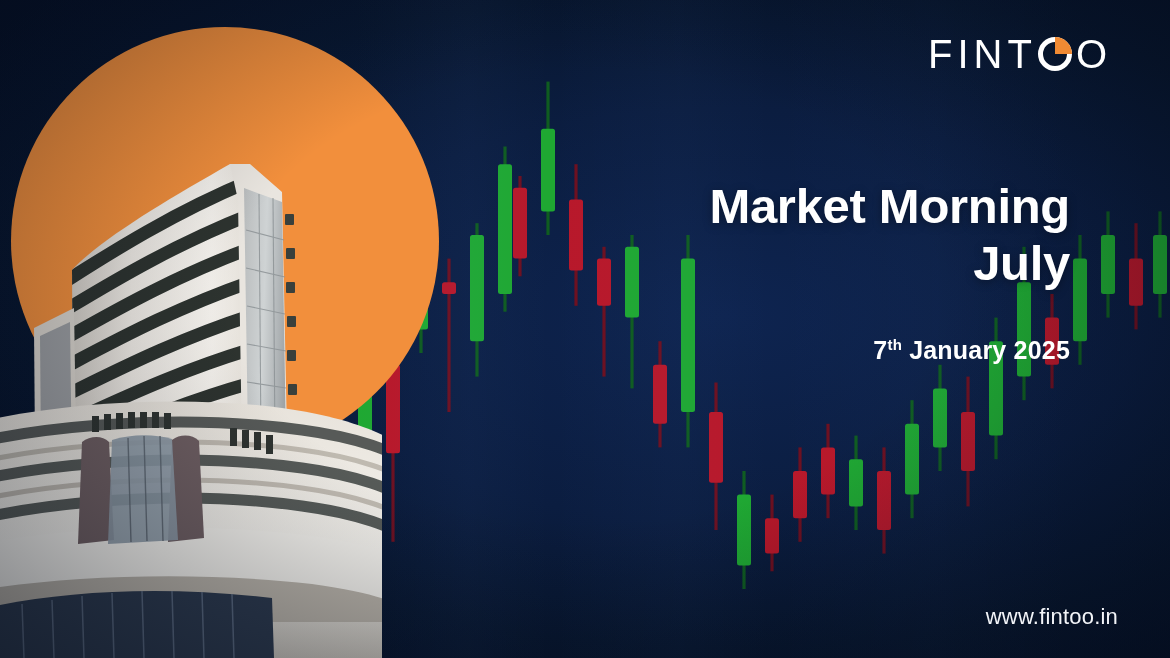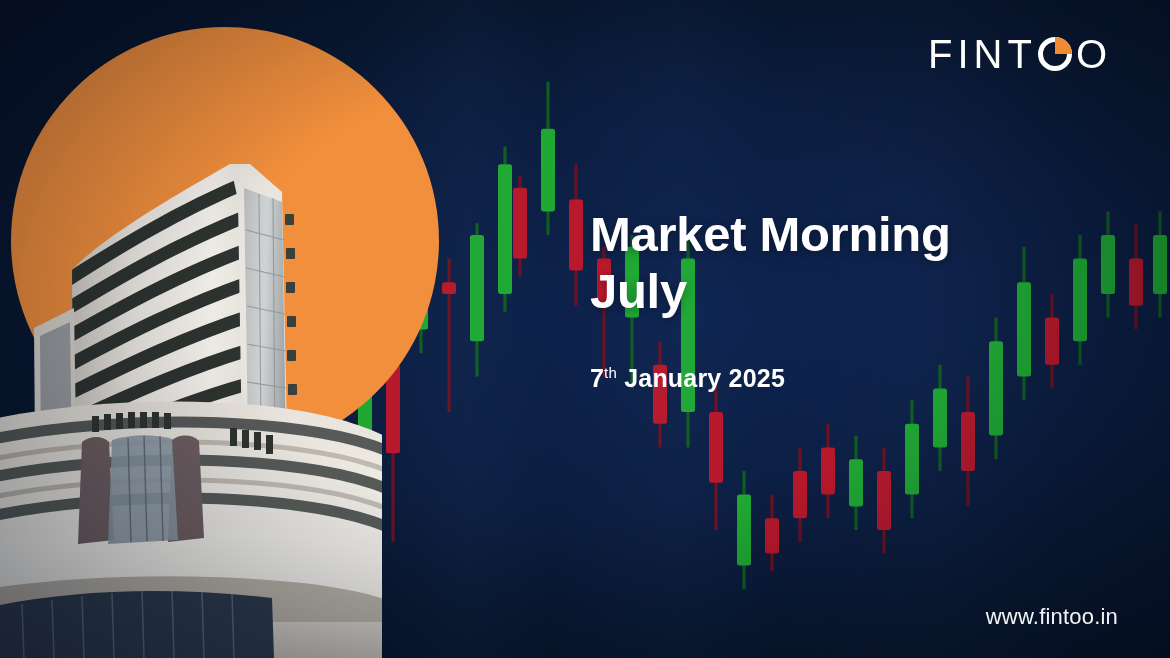--- a/index.html
+++ b/index.html
@@ -114,44 +114,43 @@
     background: #f08a33;
     border-top-right-radius: 100% 100%;
   }
 
   
   #headline {
     position: absolute;
     left: 590px;
     top: 178px;
     width: 480px;
-    text-align: left;
+    text-align: right;
     color: #ffffff;
-    margin-top: 28px;
   }
   #headline .title {
     font-size: 49px;
     font-weight: 700;
     line-height: 1.16;
     letter-spacing: -0.3px;
     margin: 0;
     color: #ffffff;
     text-shadow: 0 2px 10px rgba(0,0,0,0.35);
   }
   #headline .date {
     margin-top: 44px;
     font-size: 25px;
     font-weight: 600;
     letter-spacing: 0.2px;
     color: #ffffff;
   }
   #headline .date .ord {
     font-size: 15px;
     vertical-align: super;
-    font-weight: 400;
+    font-weight: 700;
   }
 
   
   #site-url {
     position: absolute;
     right: 52px;
     bottom: 28px;
     font-size: 22px;
     font-weight: 400;
     color: #f2f4f8;

